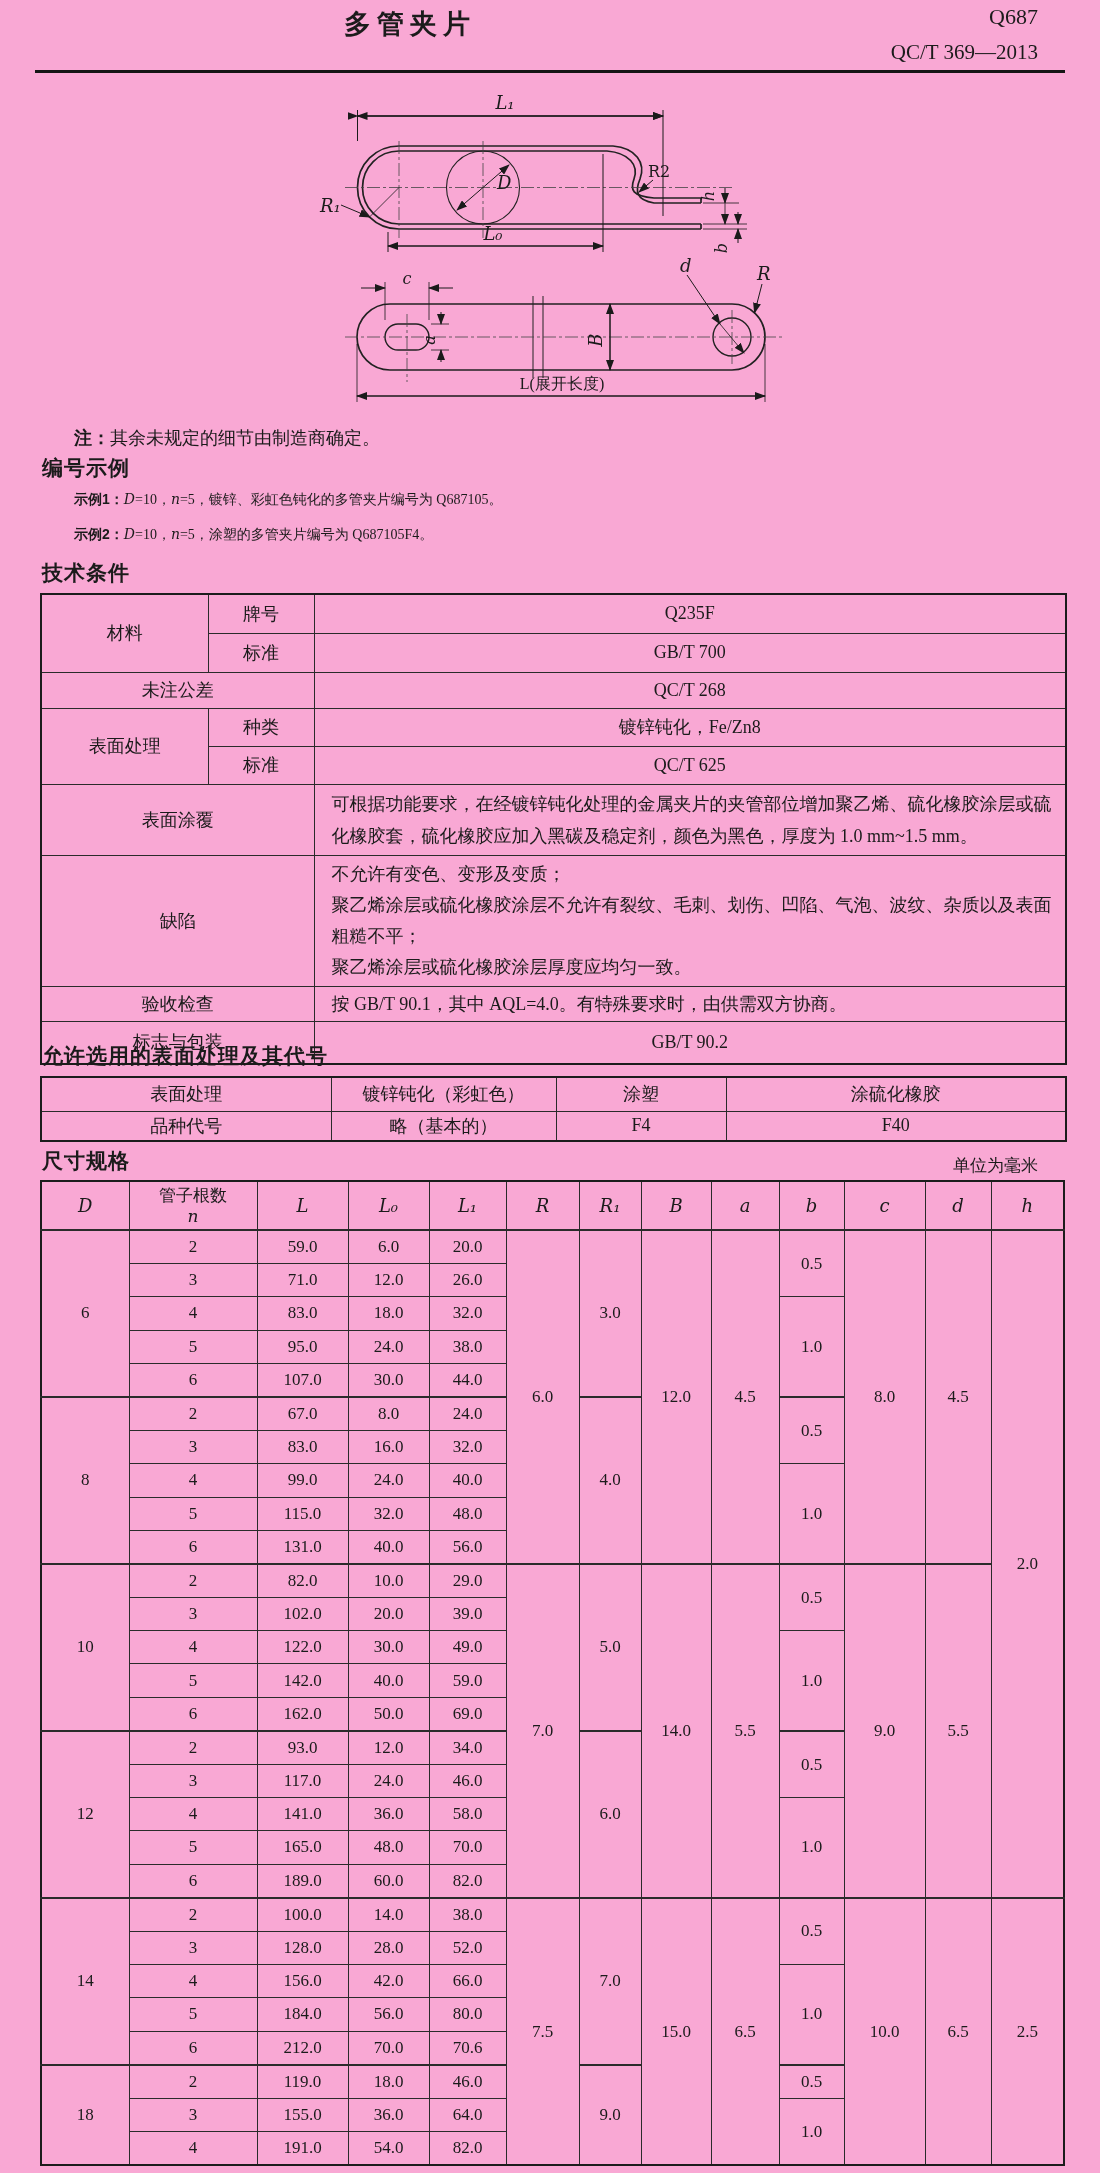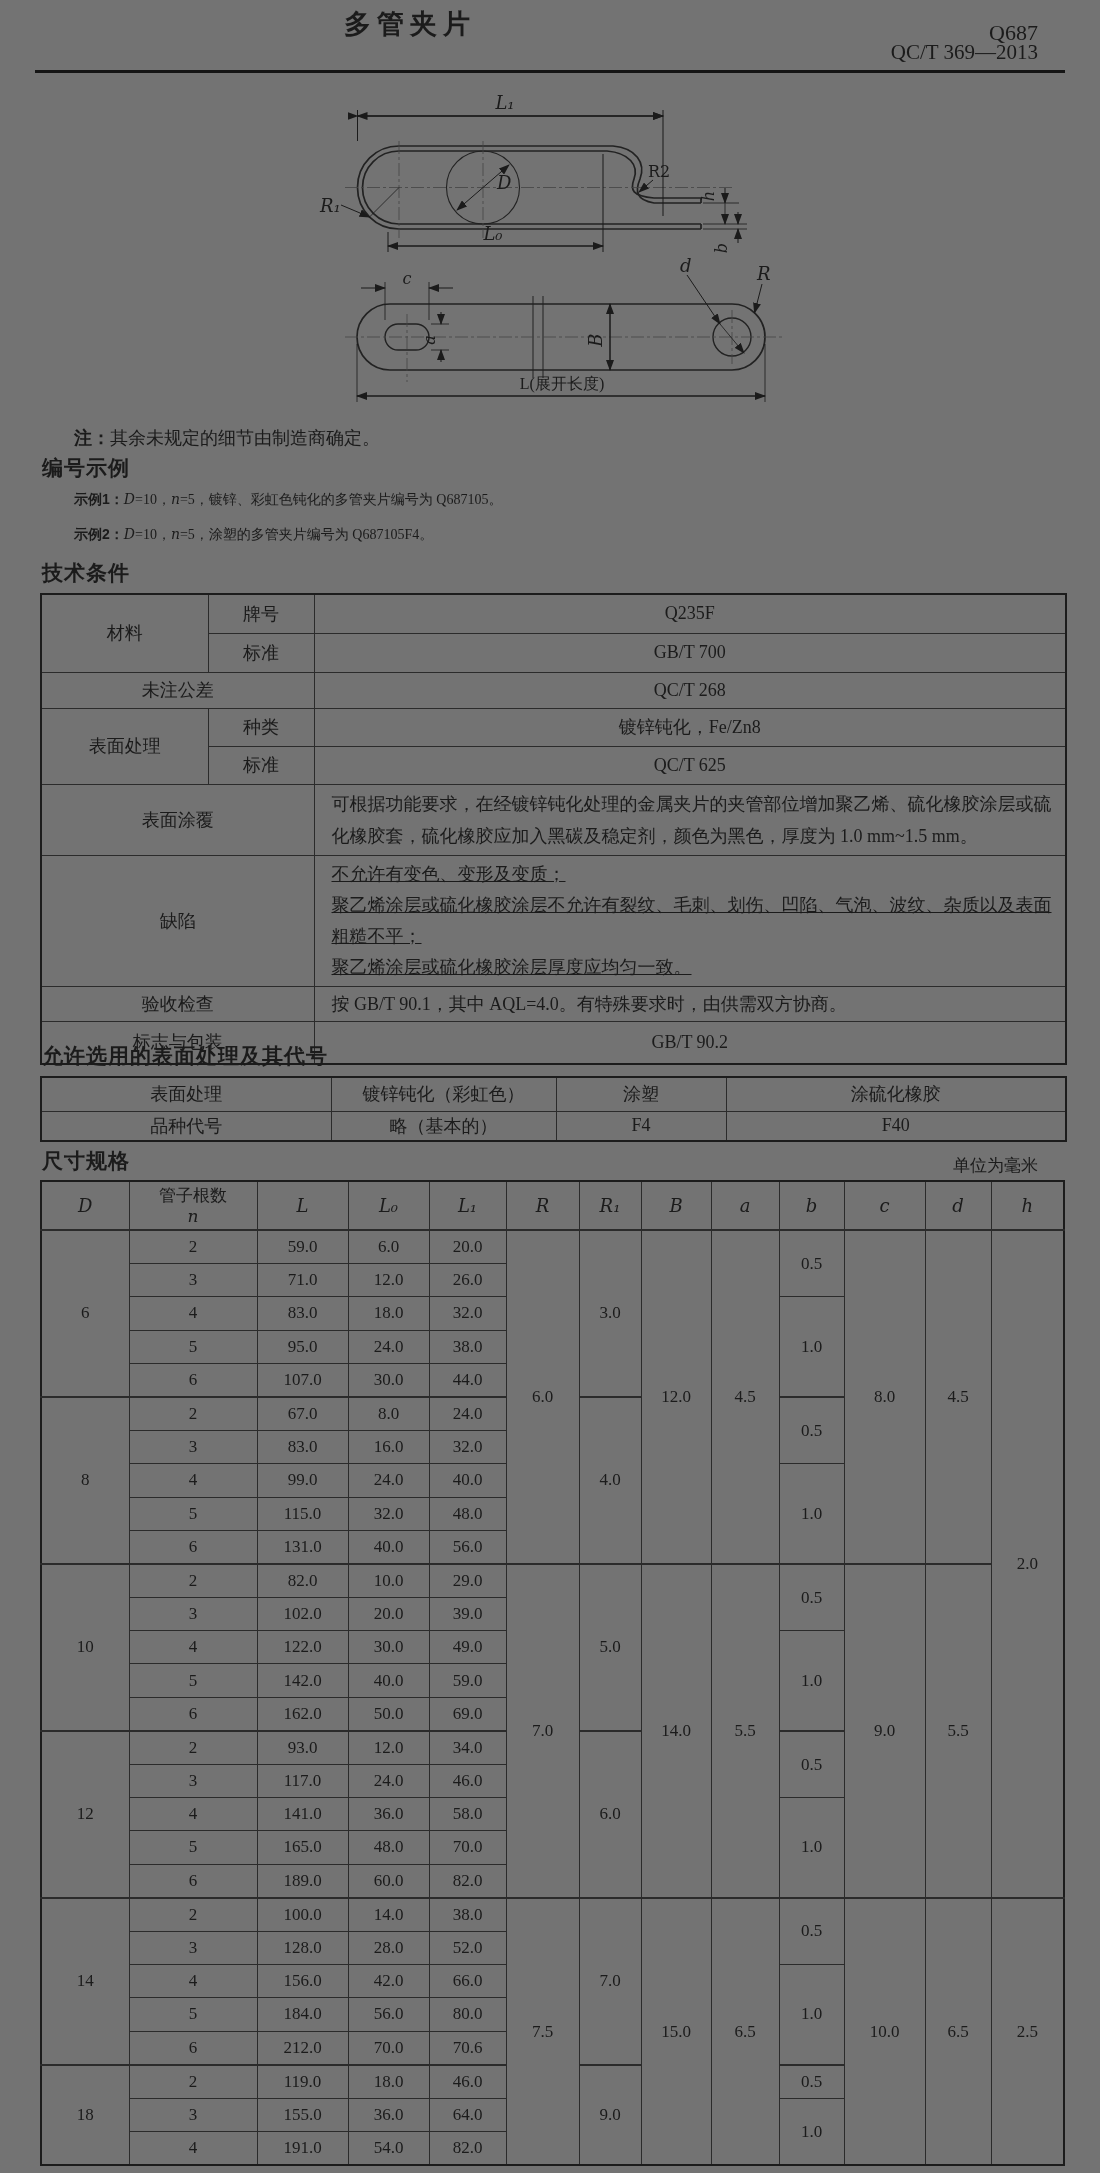--- a/index.html
+++ b/index.html
@@ -1,21 +1,21 @@
 <!DOCTYPE html>
 <html><head>
 <meta charset="utf-8">
 <style>
   html,body{margin:0;padding:0;background:#e8e8e8;}
-  .page{position:relative;width:1100px;height:2173px;background:#737373;margin:0 auto;
+  .page{position:relative;width:1100px;height:2173px;background:#f9a8d4;margin:0 auto;
         font-family:"Liberation Serif","DejaVu Serif",serif;color:#1b1b1b;overflow:hidden;}
   .abs{position:absolute;}
   .doc-title{left:255px;top:6px;width:310px;text-align:center;font-family:"Liberation Sans","DejaVu Sans",sans-serif;
              font-weight:bold;font-size:27px;letter-spacing:6px;}
-  .part-code{top:20px;right:62px;font-size:22px;}
+  .part-code{top:4px;right:62px;font-size:22px;}
   .std-no{top:40px;right:62px;font-size:21px;}
   .head-rule{top:70px;left:35px;width:1030px;height:3px;background:#151515;}
   .note-line{top:426px;left:74px;font-size:18px;}
   .note-line b{font-family:"Liberation Sans","DejaVu Sans",sans-serif;}
   .sec-head{font-family:"Liberation Sans","DejaVu Sans",sans-serif;font-weight:bold;font-size:21px;letter-spacing:1px;}
   .h-numbering{top:454px;left:42px;}
   .h-tech{top:559px;left:42px;}
   .h-surface{top:1042px;left:42px;}
   .h-size{top:1147px;left:42px;}
   .example{left:74px;font-size:14px;}
@@ -23,21 +23,21 @@
   .example .exlbl{font-family:"Liberation Sans","DejaVu Sans",sans-serif;font-weight:bold;}
   .ital{font-style:italic;font-family:"DejaVu Serif",serif;}
   .unit-note{top:1154px;right:62px;font-size:17px;}
 
   table.tech{border-collapse:collapse;border:2.6px solid #1c1c1c;table-layout:fixed;width:1025px;}
   table.tech td{border:1.5px solid #2b2b2b;font-size:18px;vertical-align:middle;}
   .tech .lbl{text-align:center;margin-top:8px;}
   .tech .vc{text-align:center;}
   .tech .vl{text-align:left;padding:3px 4px 3px 17px;}
   .tech .para{line-height:32px;}
-  .tech .dline{line-height:31px;text-decoration:underline;}
+  .tech .dline{line-height:31px;}
 
   table.codes{border-collapse:collapse;border:2.6px solid #1c1c1c;table-layout:fixed;width:1025px;}
   table.codes td{border:1.5px solid #2b2b2b;font-size:18px;text-align:center;vertical-align:middle;}
 
   table.spec{border-collapse:collapse;border:2.6px solid #1c1c1c;table-layout:fixed;width:1023px;}
   table.spec th,table.spec td{border:1.4px solid #2b2b2b;text-align:center;vertical-align:middle;
        font-size:17px;padding:0;font-weight:normal;}
   table.spec thead th{height:47px;font-size:18px;}
   table.spec tbody td{height:32.2px;}
   table.spec tr.gs td{border-top-width:2.1px;}

